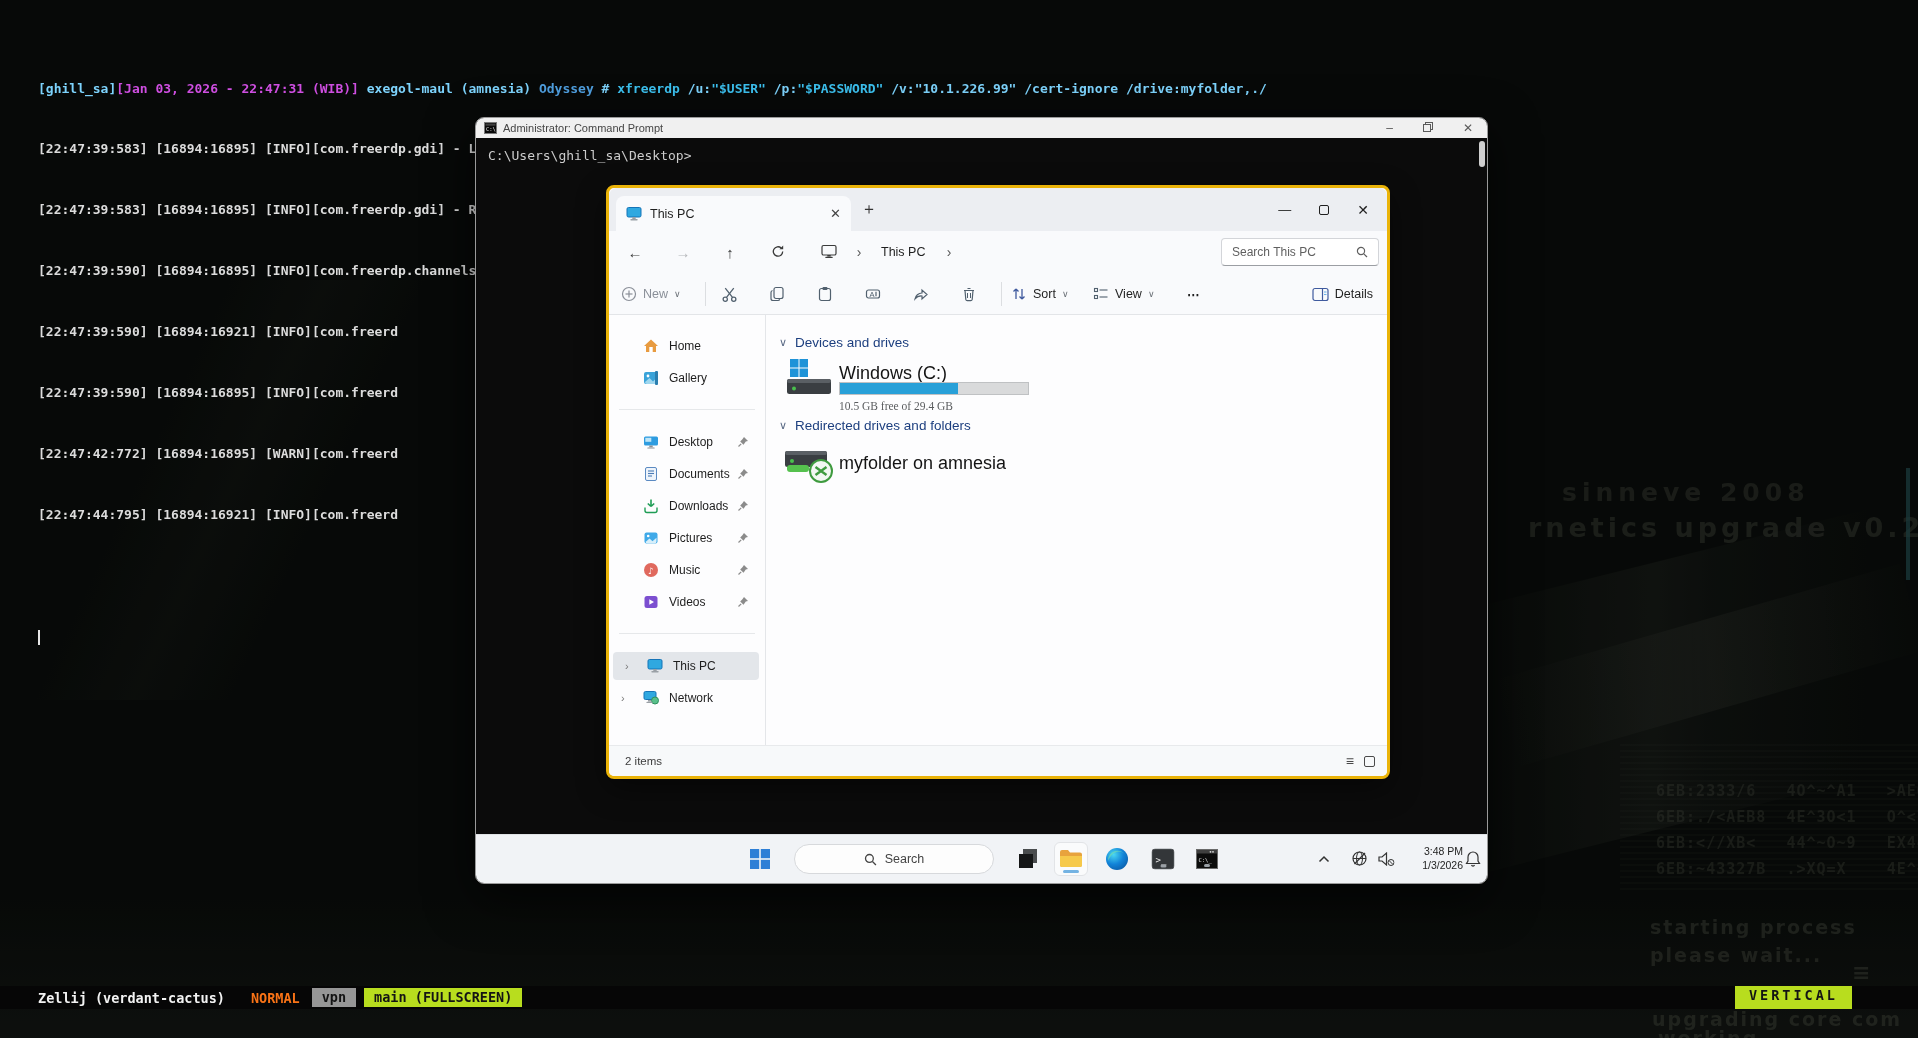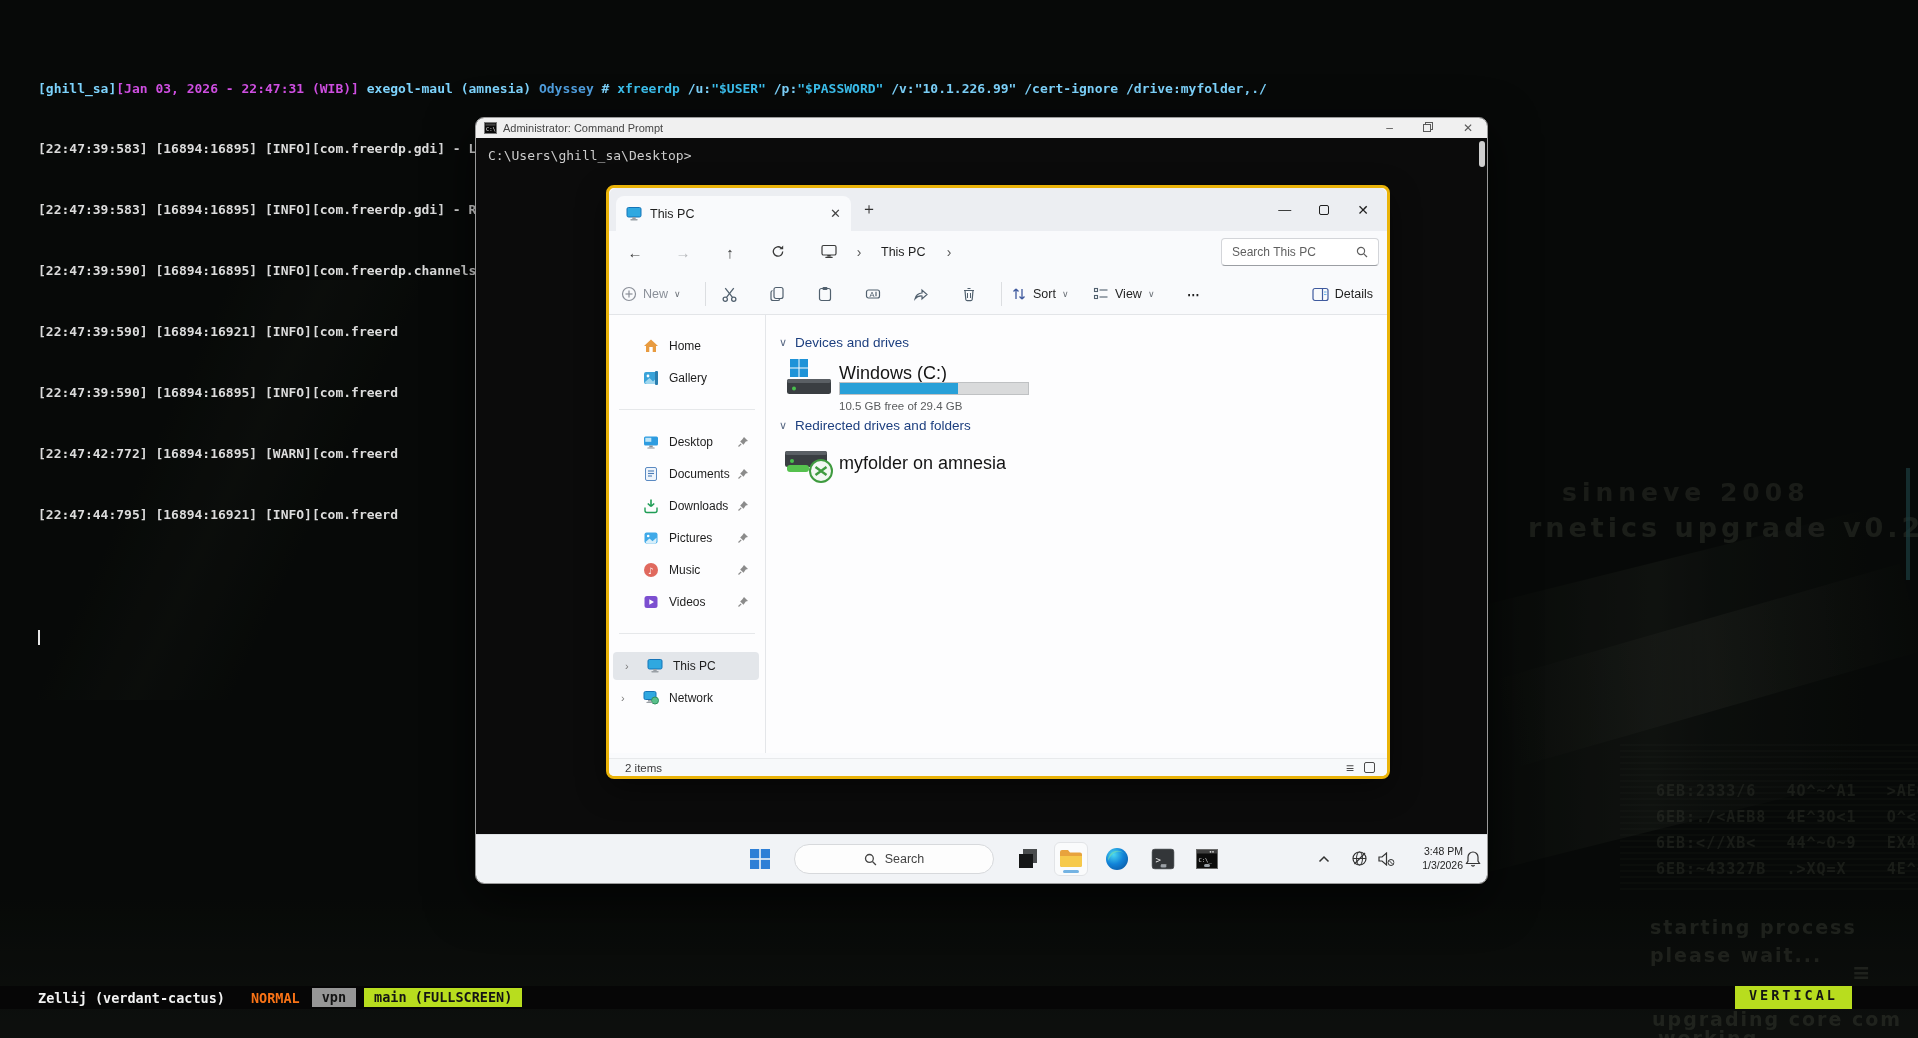--- a/index.html
+++ b/index.html
@@ -112,22 +112,22 @@
   .sb-sep { position:absolute; left:10px; right:10px; height:1px; background:#e6e8ea; }
   .sb-selected { background:#e3e6ea; border-radius:4px; left:4px; right:6px; }
   .ex-content { position:absolute; left:158px; top:0; right:0; bottom:0; }
   .sec-header { position:absolute; display:flex; align-items:center; gap:8px;
       color:#1d3f7f; font-size:13.5px; }
   .sec-chev { color:#5a6a85; font-size:11px; }
   .drv-label { position:absolute; font-size:18px; color:#141414; }
   .drv-bar { position:absolute; left:72px; top:67px; width:190px; height:13px; background:#d9dadb;
       border:1px solid #bfc1c3; }
   .drv-fill { height:100%; background:#28a0d8; }
-  .drv-cap { position:absolute; left:72px; top:85px; font-size:11.5px; color:#5a5c5e; }
-  .ex-status { position:absolute; left:0; right:0; bottom:0; height:18px; background:#f7f9fa;
+  .drv-cap { position:absolute; left:72px; top:85px; font-size:11.5px; color:#5a5c5e;font-family:Liberation Serif, serif; }
+  .ex-status { position:absolute; left:0; right:0; bottom:0; height:31px; background:#f7f9fa;
       border-top:1px solid #e8eaec; display:flex; align-items:center; padding:0 16px; font-size:11.5px; color:#3c3c3c; }
   .st-views { position:absolute; right:12px; display:flex; gap:10px; align-items:center; color:#4a4a4a; }
   .st-sq { width:11px; height:11px; border:1.2px solid #4a4a4a; border-radius:2px; display:inline-block; }
 
   
   .taskbar { position:absolute; left:0; right:0; bottom:0; height:49px; background:#f1f3f6;
       border-top:1px solid #dfe2e5; border-radius:0 0 8px 8px; }
   .tk { position:absolute; top:50%; transform:translate(-50%,-50%); display:flex; align-items:center; justify-content:center; }
   .tk-search { left:318px; transform:translate(0,-50%); width:200px; height:30px; background:#fdfdfd;
       border:1px solid #d7d9dc; border-radius:16px; display:flex; align-items:center; padding:0 12px; gap:8px;

